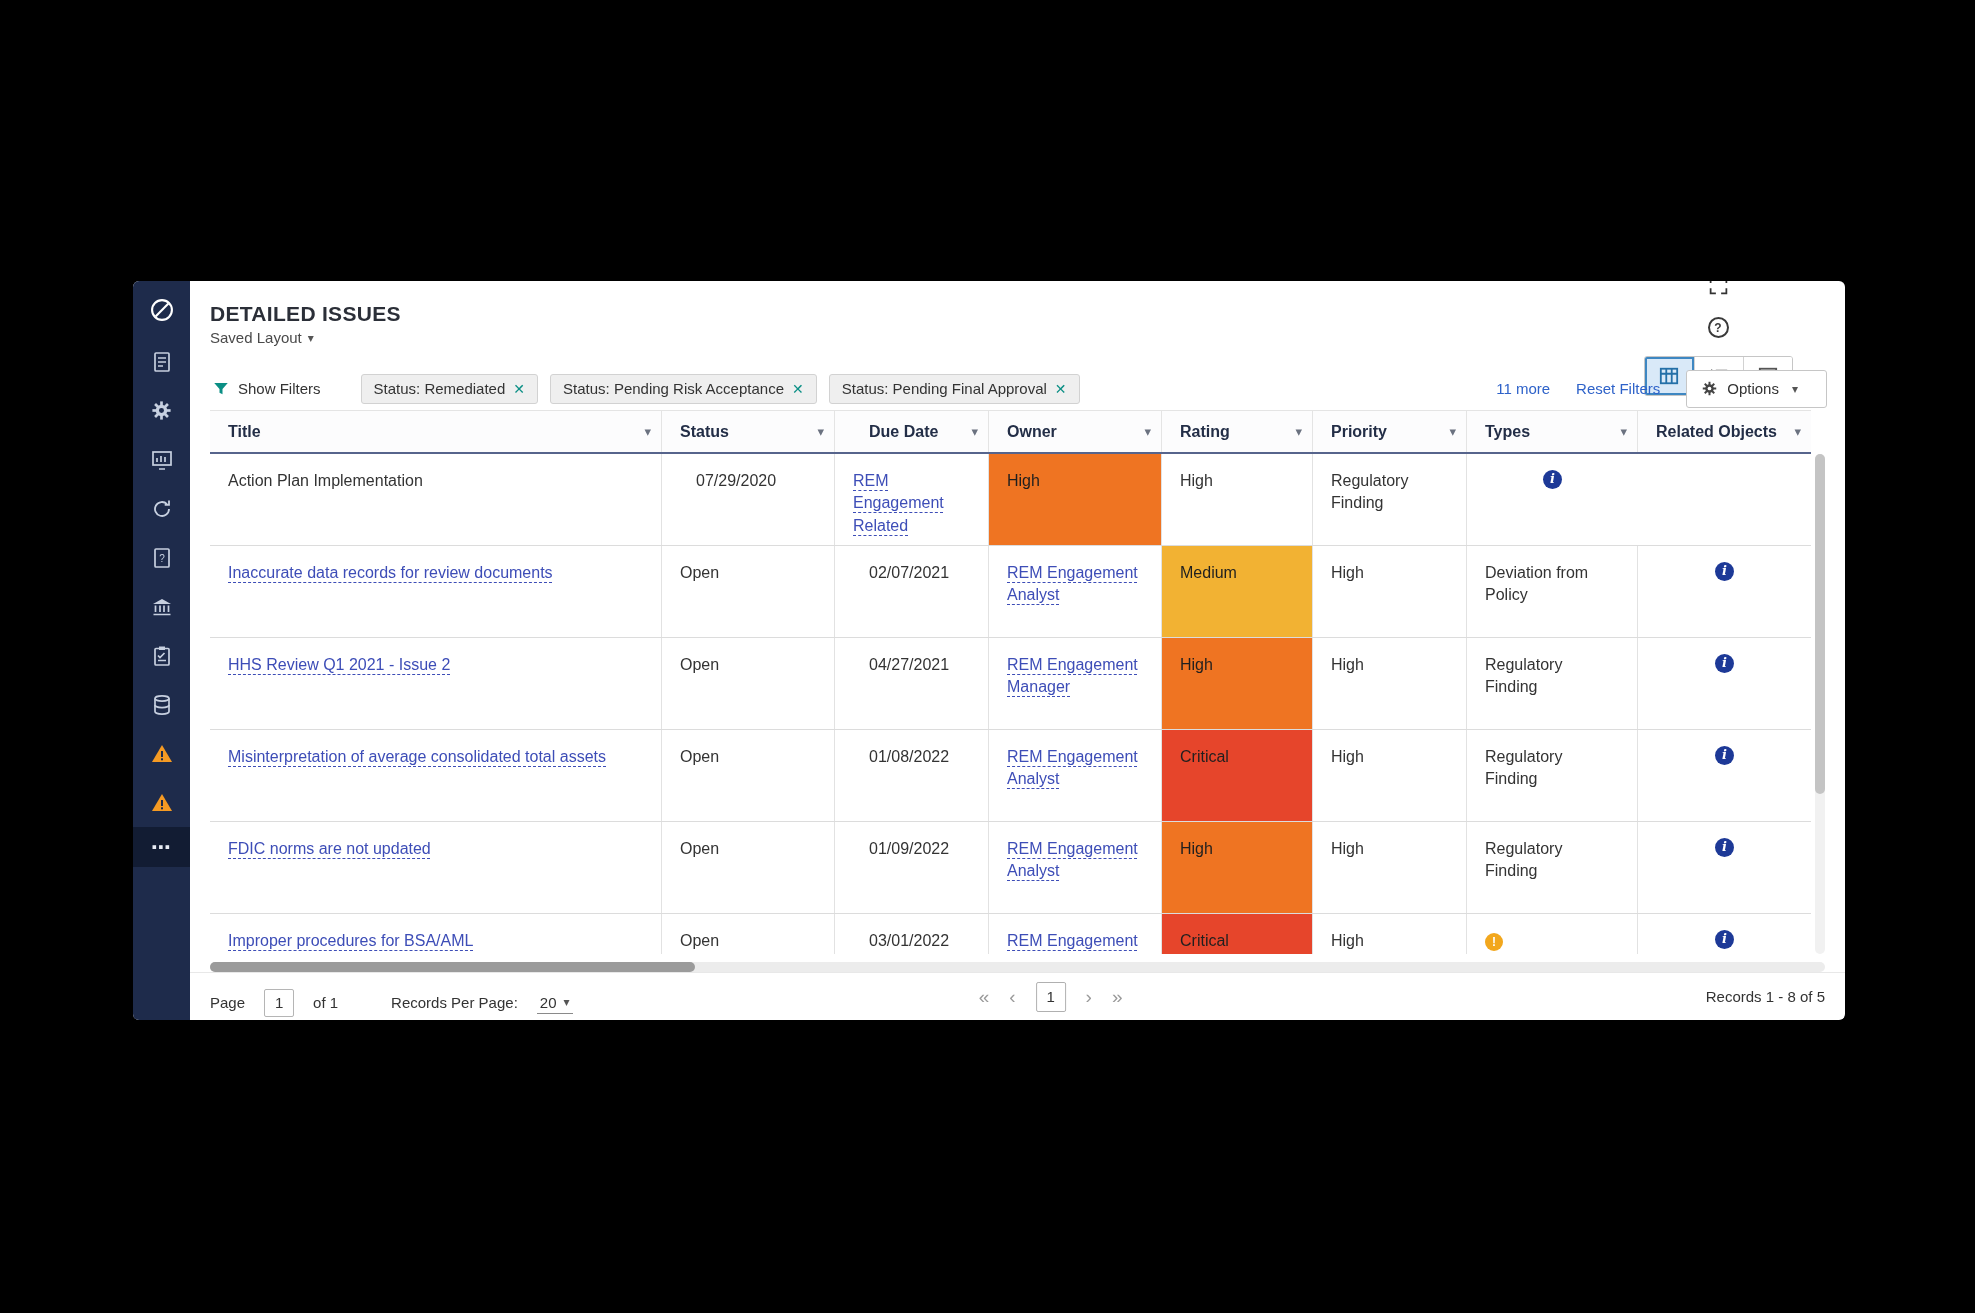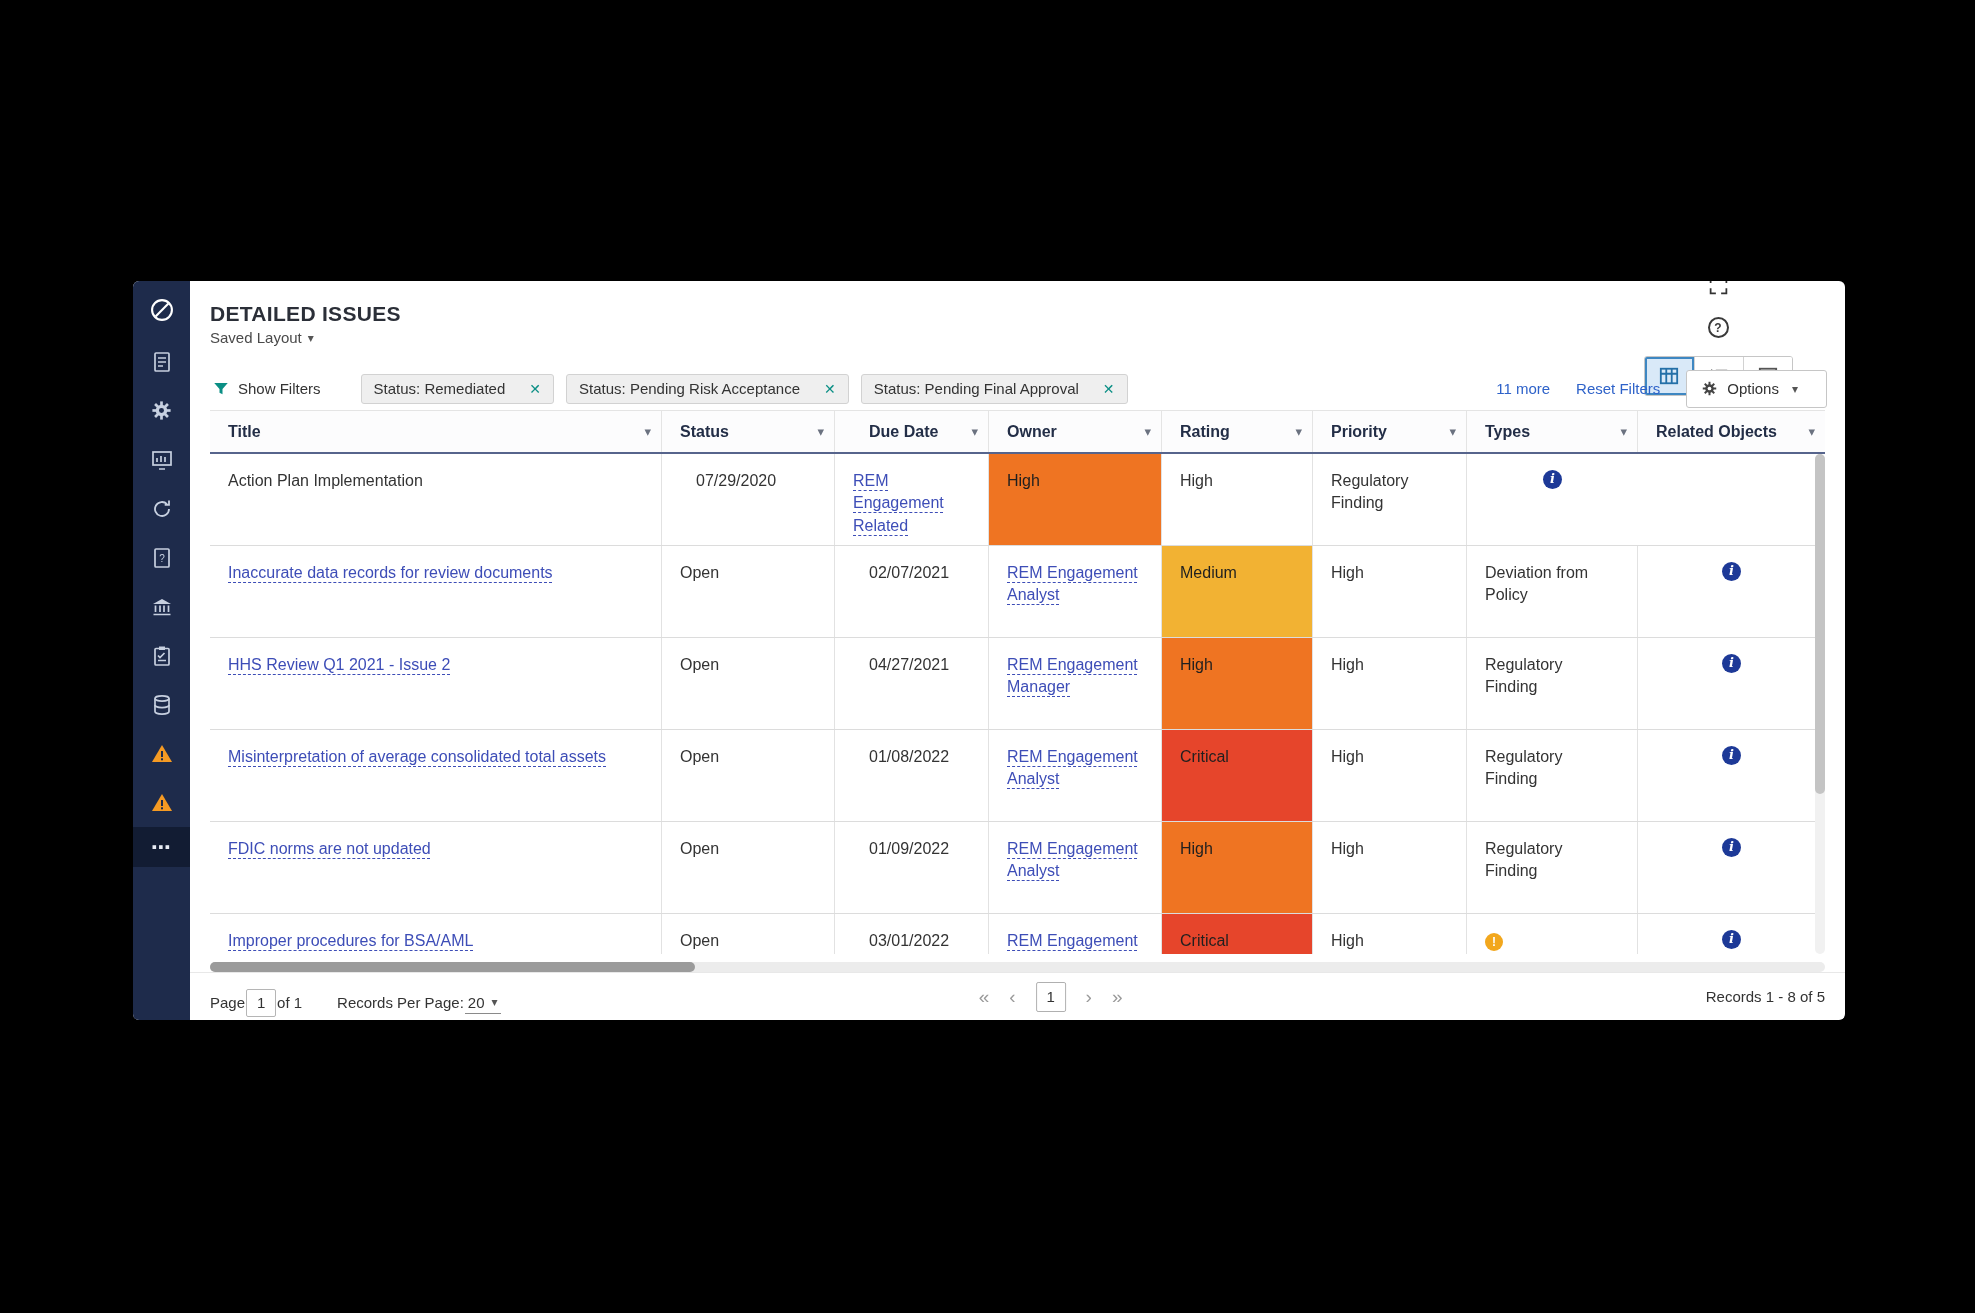--- a/index.html
+++ b/index.html
@@ -34,29 +34,29 @@
   .btn-group { display:flex; border:1px solid #c6c6c6; border-radius:3px; overflow:hidden; background:#fff; }
   .group-btn { width:49px; height:38px; background:#fff; border:none; border-left:1px solid #d2d2d2; display:flex; align-items:center; justify-content:center; cursor:pointer; }
   .group-btn:first-child { border-left:none; }
   .group-btn.active { background:#D9E9F8; box-shadow:inset 0 0 0 2px #3E87C2; }
   .group-btn.narrow { width:41px; color:#555; }
 
   
   .filterbar { height:43px; display:flex; align-items:center; padding:0 18px 0 22px; }
   .show-filters { display:flex; align-items:center; gap:8px; font-size:15px; color:#333; cursor:pointer; }
   .chips { display:flex; align-items:center; gap:12px; margin-left:40px; }
-  .chip { display:flex; align-items:center; gap:24px; background:#efefef; border:1px solid #d2d2d2; border-radius:3px; height:30px; padding:0 12px; font-size:15px; color:#333; }
+  .chip { display:flex; align-items:center; gap:8px; background:#efefef; border:1px solid #d2d2d2; border-radius:3px; height:30px; padding:0 12px; font-size:15px; color:#333; }
   .chip-x { color:#0B8F85; font-size:14px; font-weight:bold; cursor:pointer; }
   .filter-right { margin-left:auto; display:flex; align-items:center; gap:26px; }
   .flink { color:#2E62C9; font-size:15px; cursor:pointer; }
   .options-btn { display:flex; align-items:center; gap:9px; border:1px solid #c6c6c6; border-radius:3px; background:#fff; height:38px; padding:0 28px 0 14px; font-size:15px; color:#333; cursor:pointer; }
   .options-btn .caret-sm { margin-left:4px; }
 
   
-  .table-area { position:relative; margin:0 20px; flex:0 0 auto; }
+  .table-area { position:relative; margin:0 20px; padding-right:14px; flex:0 0 auto; }
   .tgrid { display:grid; grid-template-columns:452px 173px 154px 173px 151px 154px 171px minmax(0,1fr); }
   .thead { height:44px; background:#fcfcfd; border-top:1px solid #e4e4e4; border-bottom:2px solid #56648C; }
   .hcell { display:flex; align-items:center; justify-content:space-between; padding:0 10px 0 18px; font-size:16px; font-weight:700; color:#232E47; border-right:1px solid #e4e4e4; min-width:0; cursor:pointer; }
   .hcell:last-child { border-right:none; }
   .hcell.h-due { padding-left:34px; }
   .sort-caret { color:#6b7280; font-size:13px; margin-left:6px; flex:0 0 auto; }
 
   .tbody { height:500px; overflow:hidden; }
   .trow { height:92px; border-bottom:1px solid #dcdcdc; }
   .cell { padding:16px 18px 0; border-right:1px solid #e2e2e2; font-size:16px; line-height:1.4; color:#333; min-width:0; }
@@ -72,21 +72,21 @@
   .warn-dot { width:18px; height:18px; border-radius:50%; background:#F2A71D; color:#fff; font-weight:bold; font-size:12px; display:inline-flex; align-items:center; justify-content:center; cursor:pointer; }
 
   .vscroll { position:absolute; right:0; top:44px; width:10px; height:500px; background:#f1f1f1; border-radius:5px; }
   .vthumb { width:10px; height:68%; background:#c4c4c4; border-radius:5px; }
 
   .hscroll { margin:8px 20px 0; height:10px; background:#ececec; border-radius:5px; position:relative; }
   .hthumb { position:absolute; left:0; top:0; height:10px; width:30%; background:#9b9b9b; border-radius:5px; }
 
   
   .footerbar { margin-top:auto; height:48px; border-top:1px solid #e8e8e8; display:flex; align-items:center; padding:0 20px; font-size:15px; color:#333; position:relative; }
-  .fgroup { display:flex; align-items:center; gap:1px;margin-top:12px; }
+  .fgroup { display:flex; align-items:center; gap:19px;margin-top:12px; }
   .page-input { width:30px; height:28px; border:1px solid #b5b5b5; border-radius:2px; text-align:center; font-size:15px; color:#333; font-family:inherit; }
   .rpp-label { margin-left:34px; }
   .rpp-select { display:inline-flex; align-items:center; gap:7px; border-bottom:1px solid #8a8a8a; padding:2px 3px; cursor:pointer; }
   .pager { position:absolute; left:52%; top:50%; transform:translate(-50%,-50%); display:flex; align-items:center; gap:20px; color:#9a9a9a; font-size:19px; }
   .pager .pg { cursor:pointer; }
   .page-box { width:30px; height:30px; border:1px solid #b0b0b0; border-radius:2px; background:#fff; display:flex; align-items:center; justify-content:center; font-size:15px; color:#333; cursor:pointer; }
   .records-summary { margin-left:auto; }
 
   svg { display:block; }
 </style>

